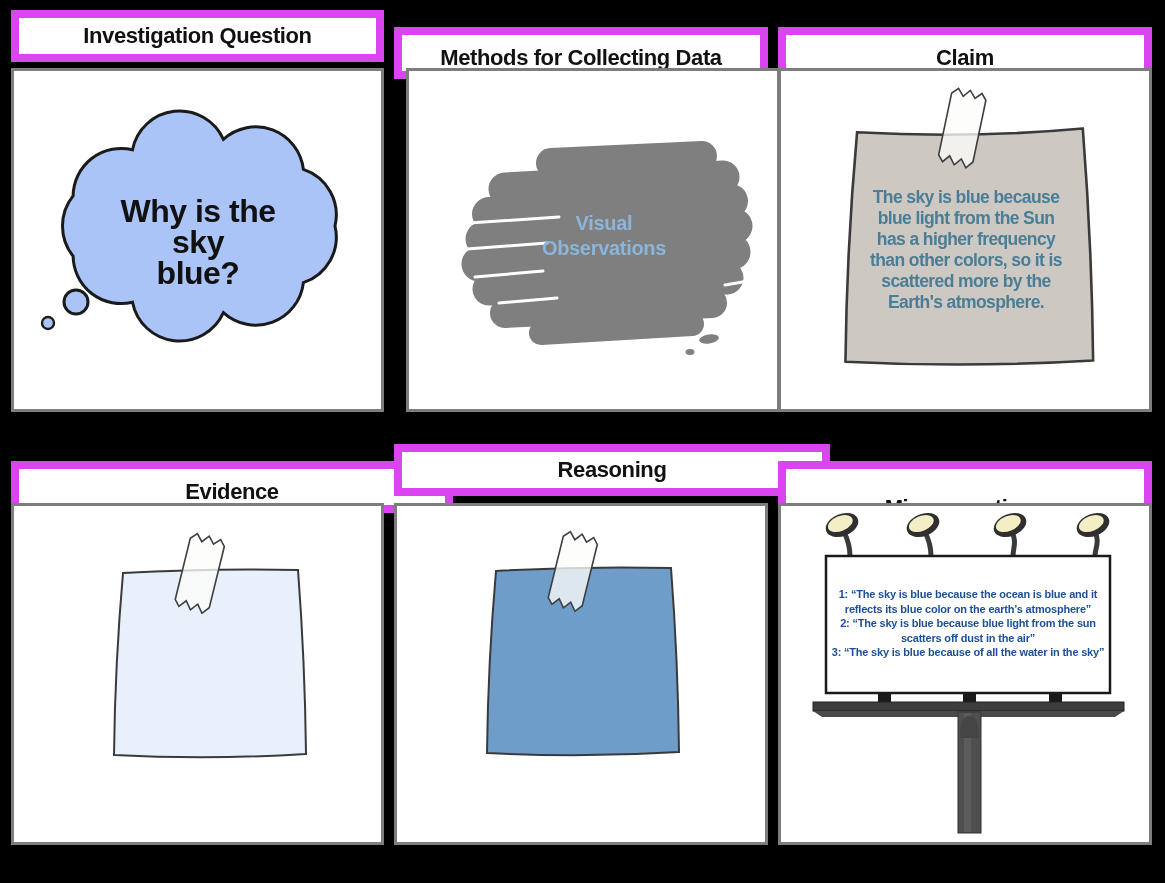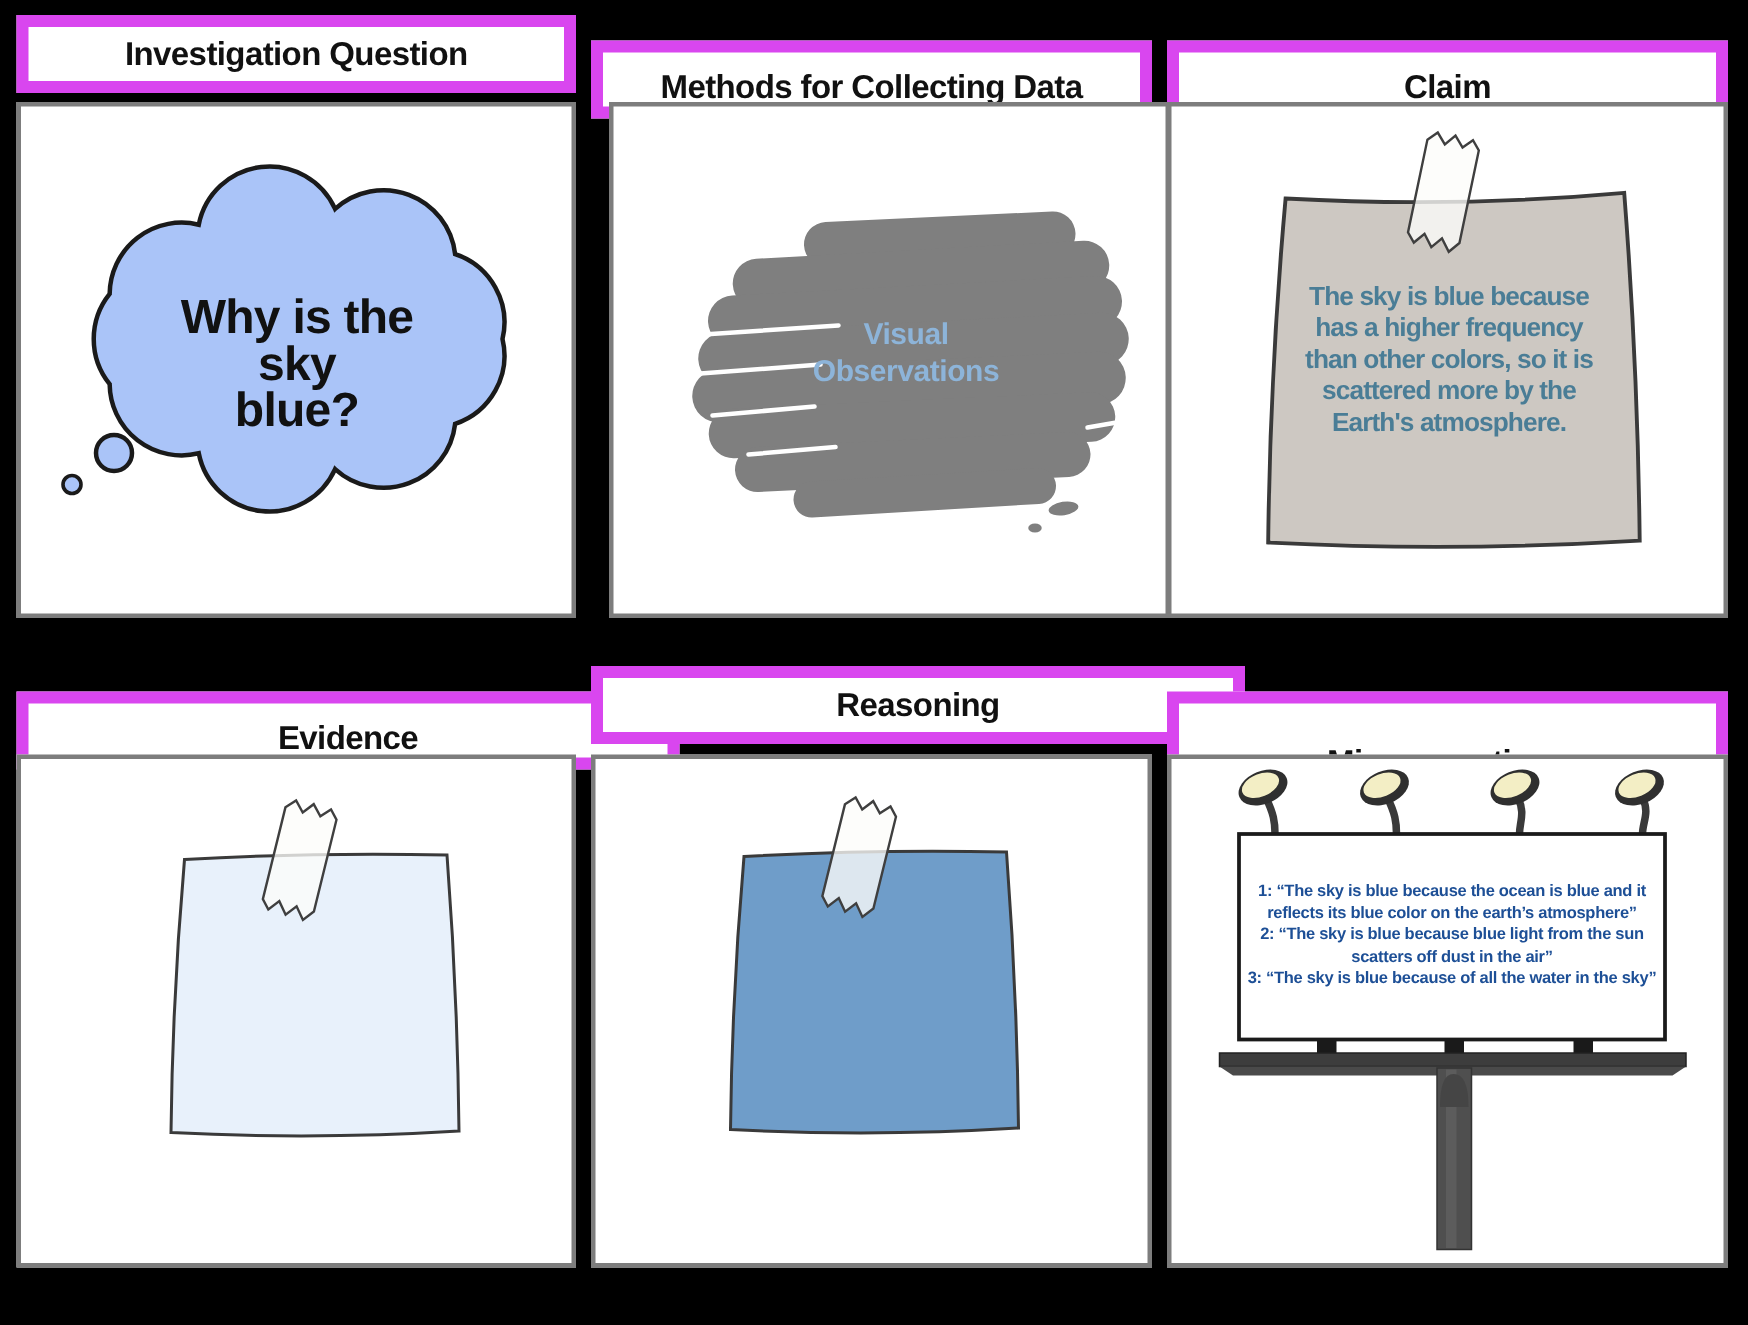--- a/index.html
+++ b/index.html
@@ -101,20 +101,21 @@
     <svg width="368" height="338" viewBox="0 0 368 338">
       <g transform="translate(58,50) scale(1.29,1.26)">
         <path stroke="#3a3a3a" stroke-width="2" d="M14,9 Q103,14 189,6 Q196,98 197,190 Q100,196 5,191 Q6,100 14,9 Z" fill="#cdc8c2"></path>
       </g>
       <g transform="translate(170,14) rotate(10)">
         <path fill="rgba(252,252,250,0.78)" stroke="#3f3f3f" stroke-width="1.6" d="M2,8 L8,2 L14,9 L20,2 L26,9 L32,3 L37,9 L35,72 L29,79 L23,71 L17,78 L11,70 L5,77 L0,71 Z"></path>
       </g>
     </svg>
     <div class="overlay-text claim-text">
       <div>The sky is blue because</div>
+      <div>blue light from the Sun</div>
       <div>has a higher frequency</div>
       <div>than other colors, so it is</div>
       <div>scattered more by the</div>
       <div>Earth's atmosphere.</div>
     </div>
   </div>
 
   <div class="title-bar t-top" style="left:11px;top:444px;width:442px;height:52px;">
     <span>Evidence</span>
   </div>

